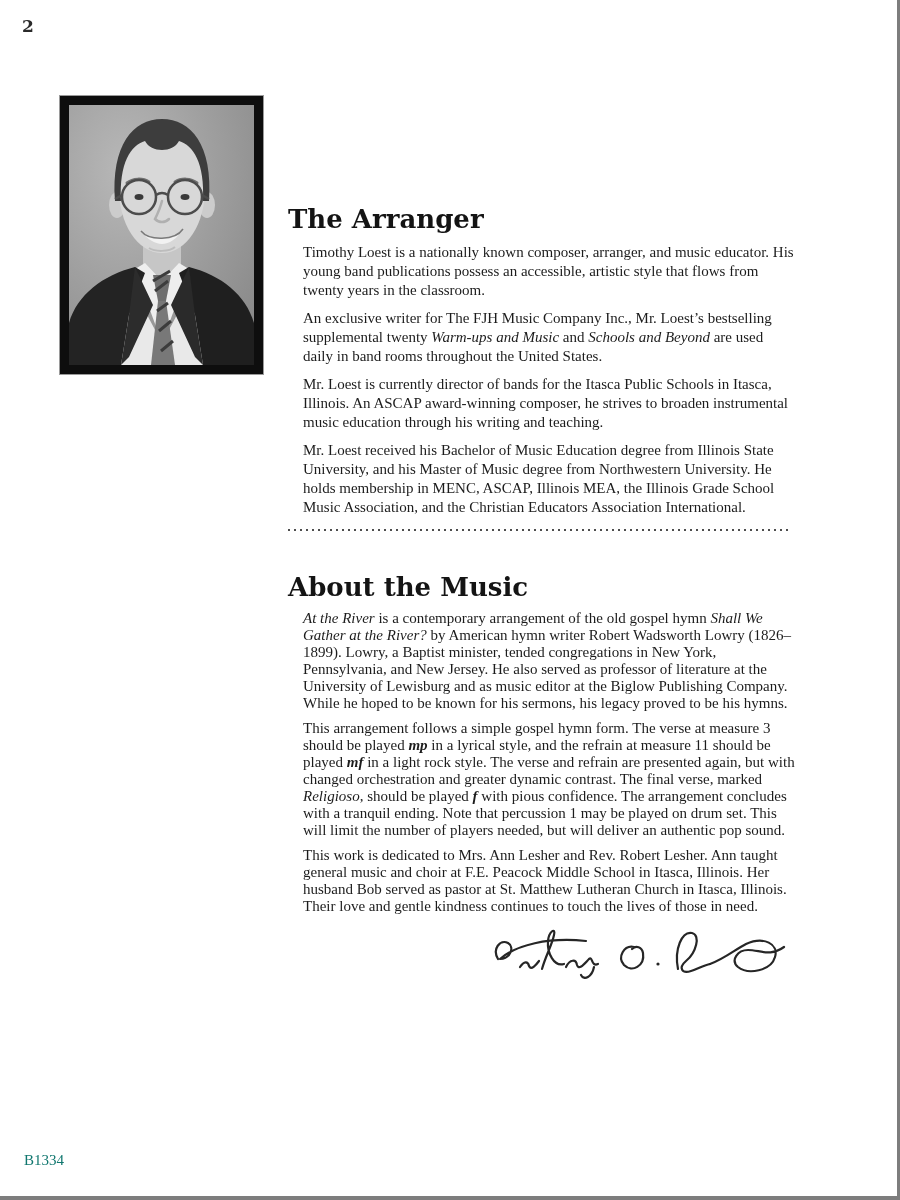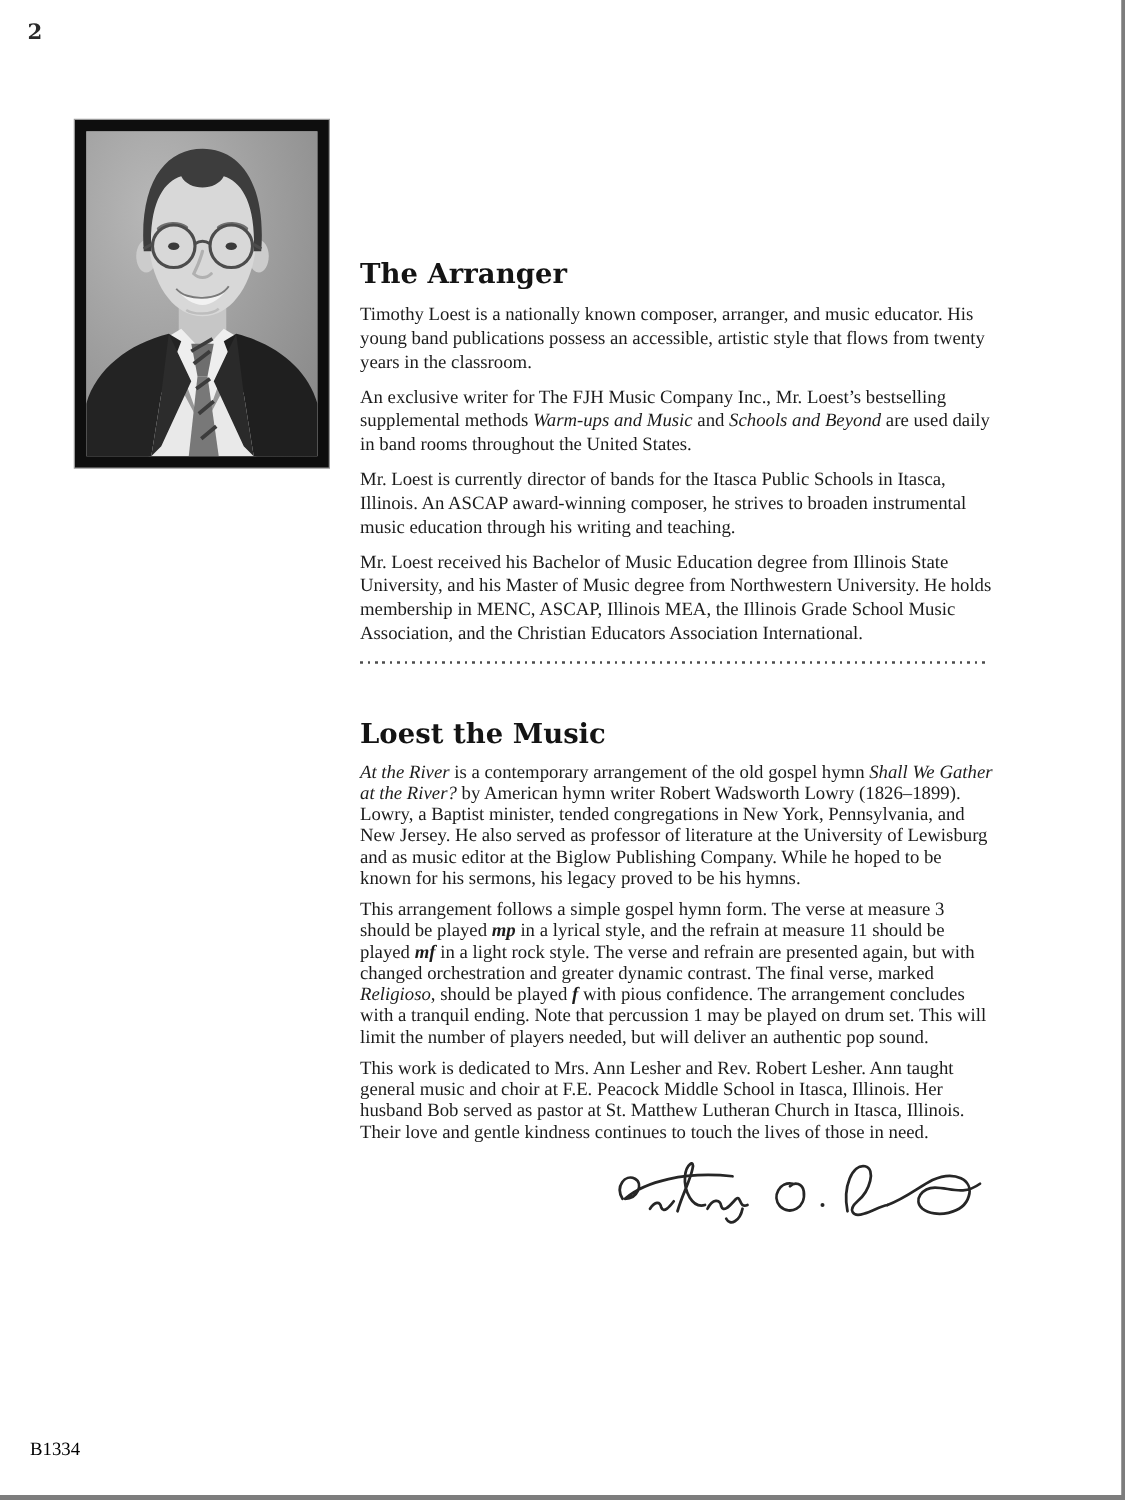--- a/index.html
+++ b/index.html
@@ -27,44 +27,44 @@
     background: #a0a0a0;
   }
   .photo-frame svg { display: block; }
   .content {
     position: absolute; left: 288px; top: 204px; width: 508px;
   }
   .content h2 {
     margin: 0;
     font-family: "DejaVu Serif", serif;
     font-weight: bold;
-    font-size: 22px; line-height: 30px;
+    font-size: 26px; line-height: 30px;
     color: #141414;
     letter-spacing: 0;
   }
-  .content p { margin: 9px 0 0 0; font-size: 15px; }
+  .content p { margin: 9px 0 0 15px; font-size: 15px; }
   .arranger p { line-height: 19px; }
   .about p { line-height: 17px; margin-top: 8px; }
   .s-n { font-style: normal; }
   .s-i { font-style: italic; }
   .s-d { font-style: italic; font-weight: bold; font-family: Liberation Serif, serif; }
   .divider {
     margin-top: 12px;
     height: 2px; width: 504px;
     background-image: repeating-linear-gradient(to right, #4d4d4d 0 2px, transparent 2px 6px);
   }
   .about h2 { margin-top: 41px; }
   .signature-wrap {
     margin-top: 4px;
     text-align: right;
     padding-right: 4px;
   }
   .catalog {
     position: absolute; left: 24px; top: 1152px;
-    font-size: 15px; color: #000000;
+    font-size: 15px; color: #0f766e;
     font-family: "Liberation Serif", serif;
   }
 </style>
 </head>
 <body>
 
 <div class="page">
 
   <div class="page-number">2</div>
 
@@ -118,30 +118,30 @@
       <path d="M80,143 C86,147 100,147 106,142" stroke="#bdbdbd" stroke-width="2" fill="none"></path>
     </svg>
   </div>
 
   <main class="content">
 
     <section class="arranger">
       <h2>The Arranger</h2>
       <div>
           <p><span class="s-n">Timothy Loest is a nationally known composer, arranger, and music educator. His young band publications possess an accessible, artistic style that flows from twenty years in the classroom.</span></p>
-          <p><span class="s-n">An exclusive writer for The FJH Music Company Inc., Mr. Loest’s bestselling supplemental methods </span><span class="s-i">Warm-ups and Music</span><span class="s-n"> and </span><span class="s-i">Schools and Beyond</span><span class="s-n"> are used daily in band rooms throughout the United States.</span></p>
+          <p><span class="s-n">An exclusive writer for The FJH Music Company Inc., Mr. Loest’s bestselling supplemental twenty </span><span class="s-i">Warm-ups and Music</span><span class="s-n"> and </span><span class="s-i">Schools and Beyond</span><span class="s-n"> are used daily in band rooms throughout the United States.</span></p>
           <p><span class="s-n">Mr. Loest is currently director of bands for the Itasca Public Schools in Itasca, Illinois. An ASCAP award-winning composer, he strives to broaden instrumental music education through his writing and teaching.</span></p>
           <p><span class="s-n">Mr. Loest received his Bachelor of Music Education degree from Illinois State University, and his Master of Music degree from Northwestern University. He holds membership in MENC, ASCAP, Illinois MEA, the Illinois Grade School Music Association, and the Christian Educators Association International.</span></p>
         </div>
     </section>
 
     <div class="divider"></div>
 
     <section class="about">
-      <h2>Loest the Music</h2>
+      <h2>About the Music</h2>
       <div>
           <p><span class="s-i">At the River</span><span class="s-n"> is a contemporary arrangement of the old gospel hymn </span><span class="s-i">Shall We Gather at the River?</span><span class="s-n"> by American hymn writer Robert Wadsworth Lowry (1826–1899). Lowry, a Baptist minister, tended congregations in New York, Pennsylvania, and New Jersey. He also served as professor of literature at the University of Lewisburg and as music editor at the Biglow Publishing Company. While he hoped to be known for his sermons, his legacy proved to be his hymns.</span></p>
           <p><span class="s-n">This arrangement follows a simple gospel hymn form. The verse at measure 3 should be played </span><span class="s-d">mp</span><span class="s-n"> in a lyrical style, and the refrain at measure 11 should be played </span><span class="s-d">mf</span><span class="s-n"> in a light rock style. The verse and refrain are presented again, but with changed orchestration and greater dynamic contrast. The final verse, marked </span><span class="s-i">Religioso</span><span class="s-n">, should be played </span><span class="s-d">f</span><span class="s-n"> with pious confidence. The arrangement concludes with a tranquil ending. Note that percussion 1 may be played on drum set. This will limit the number of players needed, but will deliver an authentic pop sound.</span></p>
           <p><span class="s-n">This work is dedicated to Mrs. Ann Lesher and Rev. Robert Lesher. Ann taught general music and choir at F.E. Peacock Middle School in Itasca, Illinois. Her husband Bob served as pastor at St. Matthew Lutheran Church in Itasca, Illinois. Their love and gentle kindness continues to touch the lives of those in need.</span></p>
         </div>
 
       <div class="signature-wrap" role="img" aria-label="Timothy O. Loest">
         <svg width="310" height="62" viewBox="0 0 310 62">
           <g fill="none" stroke="#262626" stroke-width="2.2" stroke-linecap="round" stroke-linejoin="round">
 

